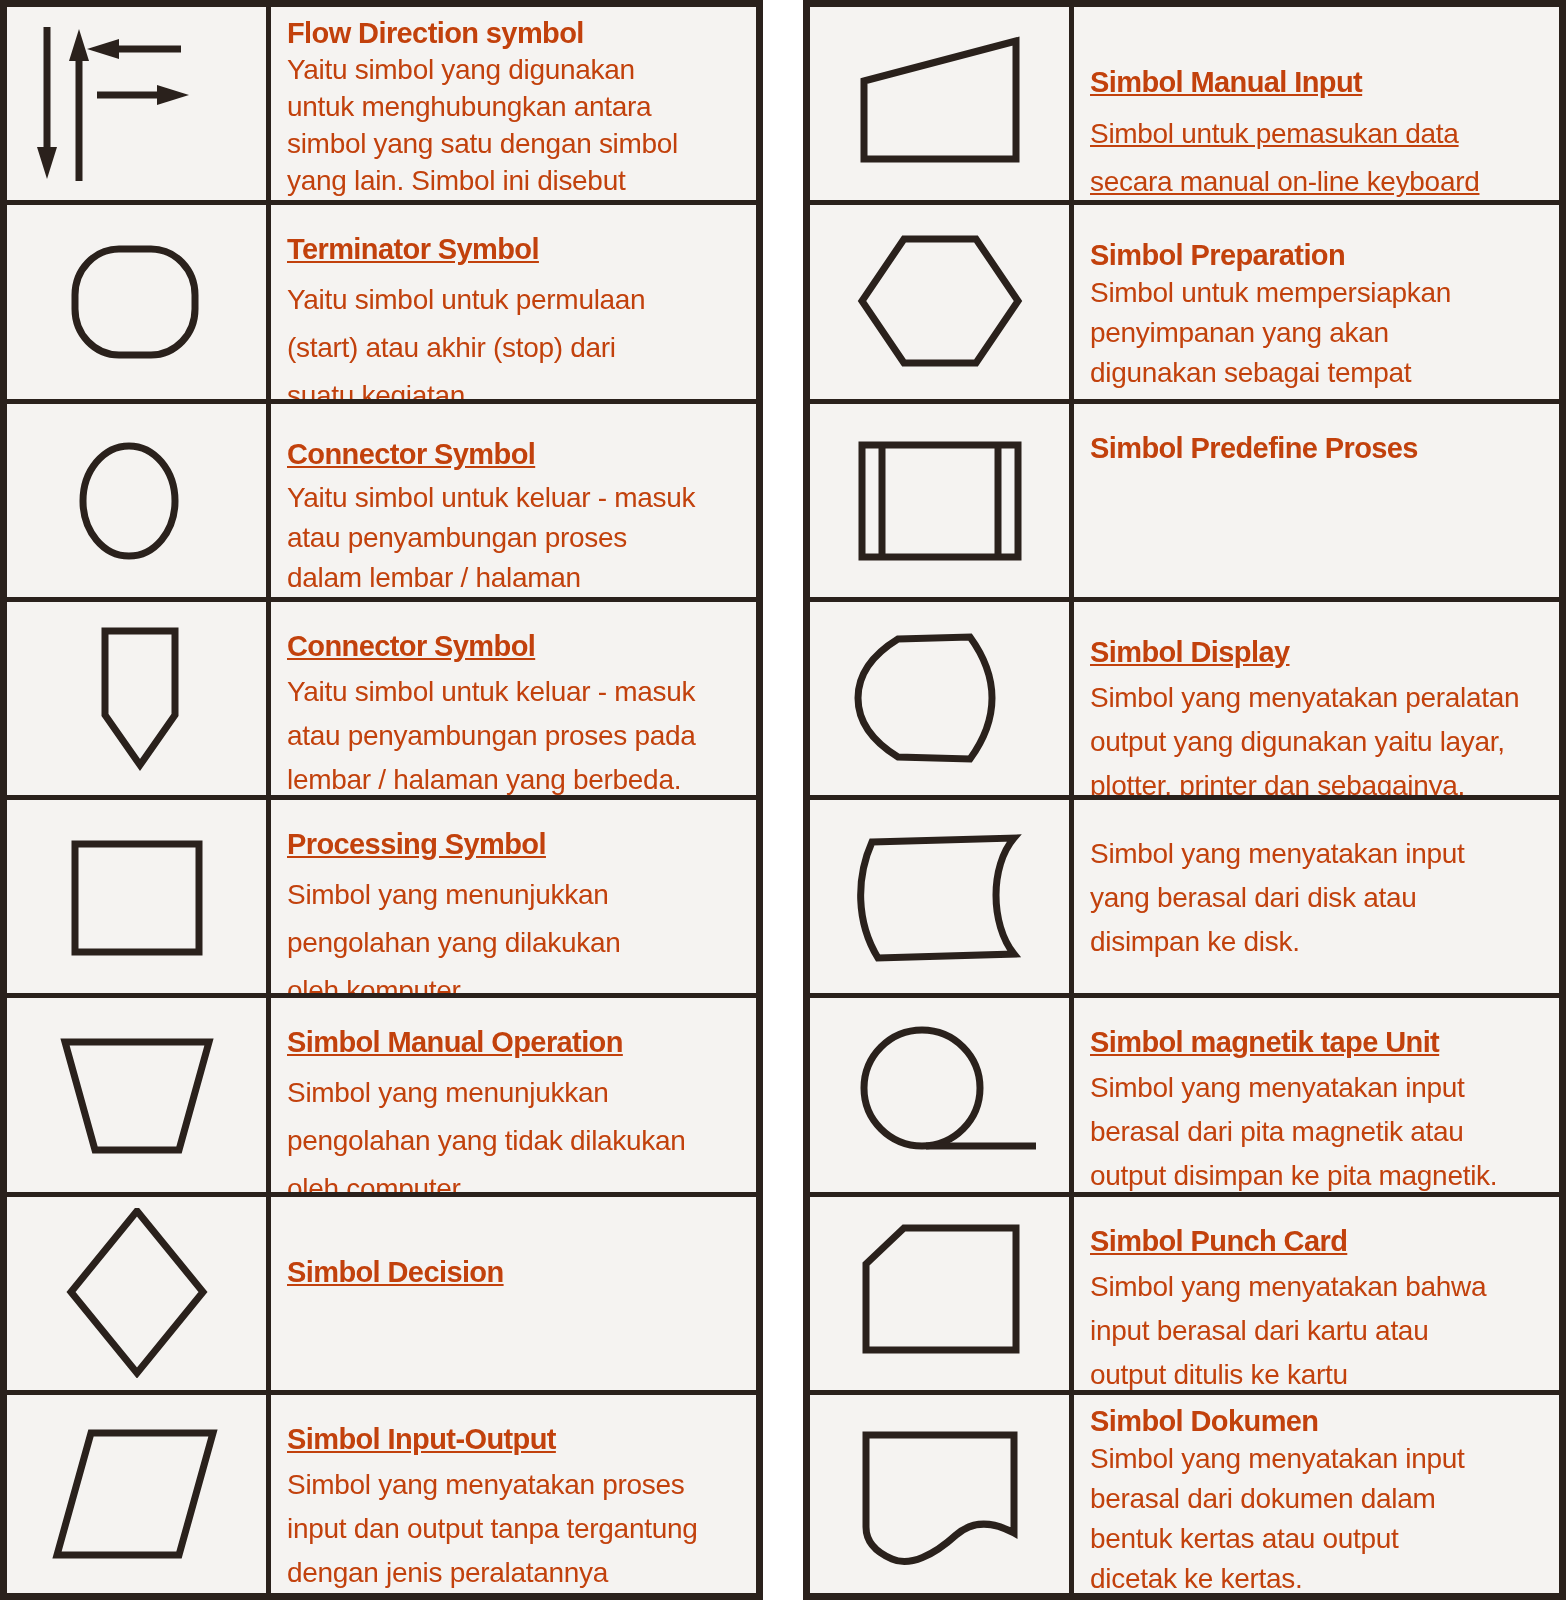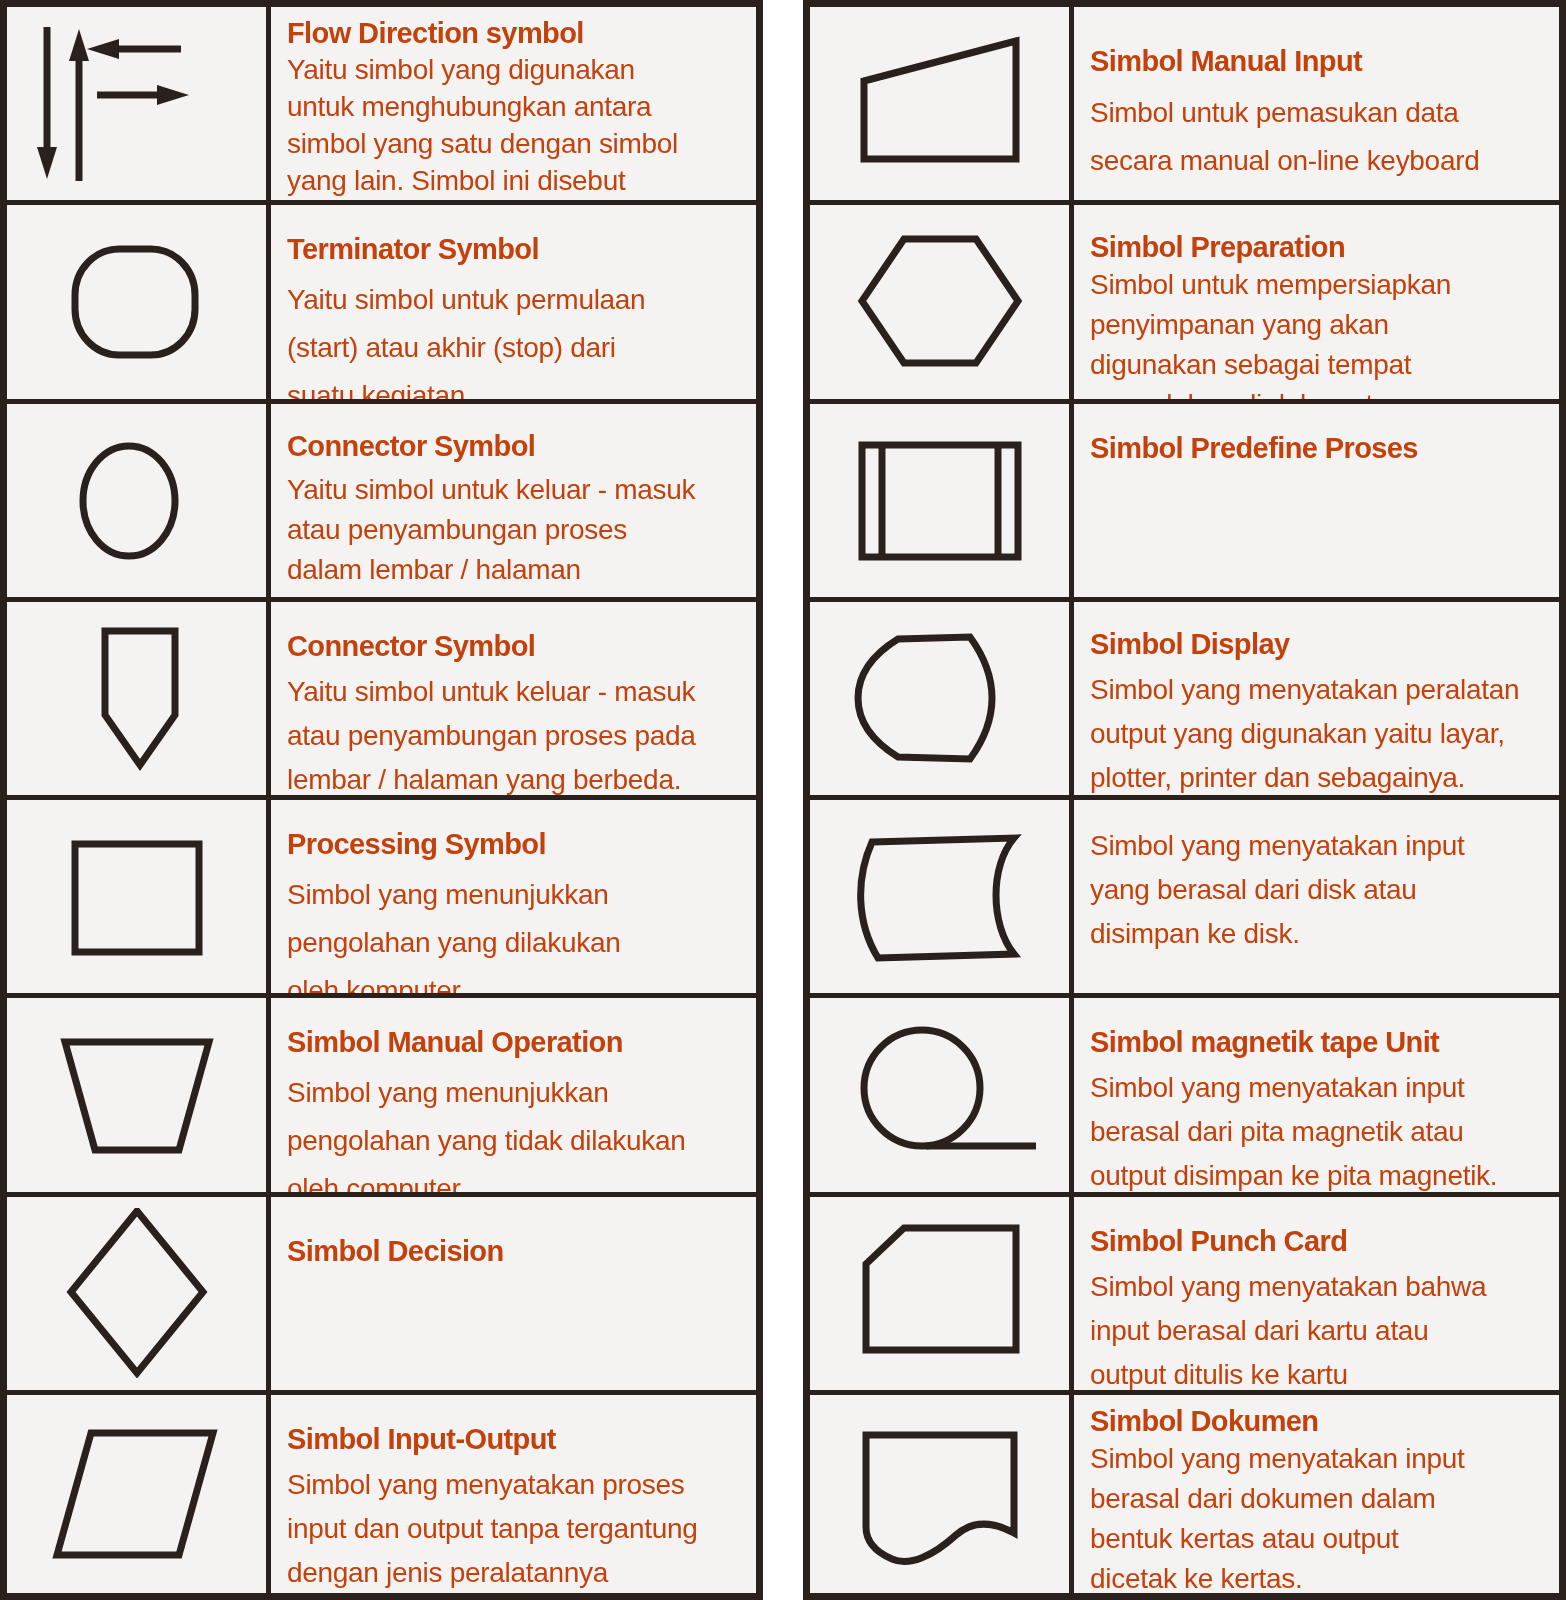--- a/index.html
+++ b/index.html
@@ -12,29 +12,29 @@
   .sym{width:264px;flex:none;border-right:5px solid #2a211c;display:flex;
        align-items:center;justify-content:center;box-sizing:border-box;}
   .sym svg{display:block;}
   .shape{stroke:#2a211c;stroke-width:7;fill:none;stroke-linejoin:miter;}
   .shapefill{fill:#2a211c;stroke:none;}
   .desc{flex:1;padding:0 4px 0 16px;overflow:hidden;box-sizing:border-box;}
   .title{font-weight:bold;font-size:29px;line-height:36px;letter-spacing:-0.6px;white-space:nowrap;}
   .body{font-size:28px;letter-spacing:-0.3px;white-space:pre-line;}
   
   .pt8  .desc{padding-top:8px;}
-  .pt20 .desc{padding-top:24px;}
+  .pt20 .desc{padding-top:32px;}
   .pt26 .desc{padding-top:26px;}
-  .pt36 .desc{padding-top:36px;}
+  .pt36 .desc{padding-top:57px;text-decoration:underline;}
   .lh33 .body{line-height:37px;}
   .lh40 .body{line-height:40px;}
   .lh44 .body{line-height:44px;}
   .lh48 .body{line-height:48px;margin-top:9px;}
   .g0 .title{margin-bottom:0;}
-  .g6 .title{margin-bottom:6px;}
+  .g6 .title{margin-bottom:6px;text-decoration:underline;}
   .g10 .title{margin-bottom:10px;}
 </style>
 </head>
 <body>
 
 <div class="page">
 
   <div class="fc-table">
 
     <div class="row pt8 lh33 g0">

